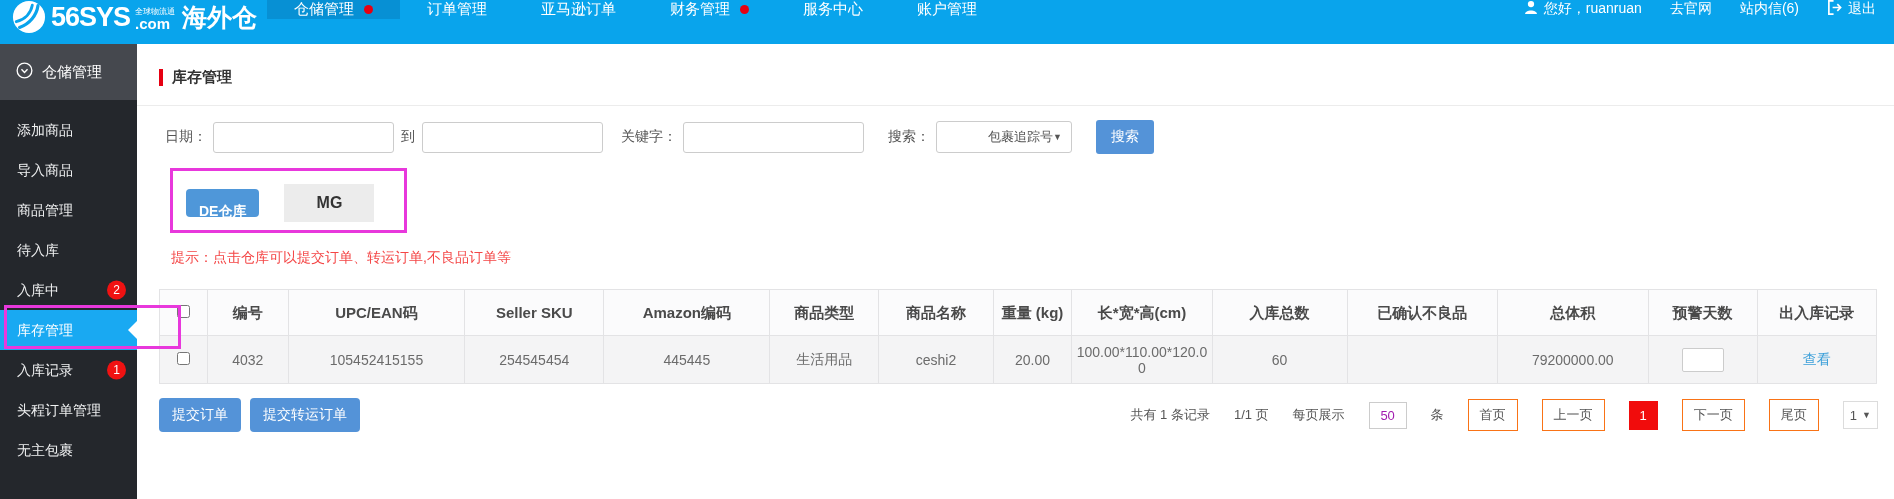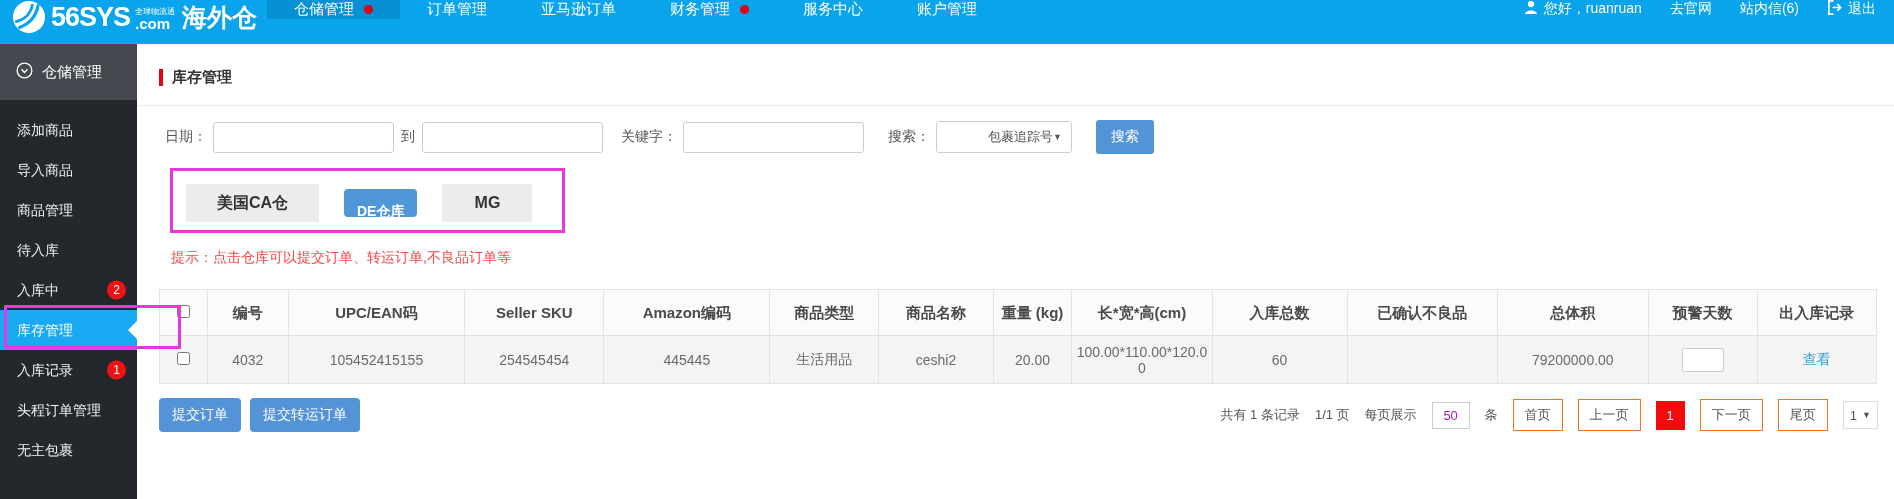--- a/index.html
+++ b/index.html
@@ -76,21 +76,21 @@
   table.grid th { height:46px; background:#fbfbfc; font-size:15px; color:#4a4a4a; font-weight:bold;
              line-height:1.3; padding:2px 4px; }
   table.grid td { height:48px; background:#f4f4f5; font-size:14px; color:#6b6b6b; padding:2px 4px; }
   .view-link { color:#3b9fd9; text-decoration:none; cursor:pointer; }
   .warn-input { width:42px; height:24px; border:1px solid #ccc; border-radius:2px; background:#fff; }
 
   .footer-row { display:flex; align-items:center; margin:14px 16px 0 22px; }
   .actions { display:flex; gap:9px; }
   .action-btn { background:#5493d8; color:#fff; border:none; border-radius:4px; font-size:14px;
                 padding:8px 13px; cursor:pointer; }
-  .pagination { margin-left:auto; display:flex; align-items:center; gap:15px; font-size:13px; color:#555; }
+  .pagination { margin-left:auto; display:flex; align-items:center; gap:24px; font-size:13px; color:#555; }
   .pg-txt { white-space:nowrap; }
   .pp-input { width:38px; height:27px; border:1px solid #ccc; text-align:center; font-size:13px; color:#a21caf; }
   .pg-btn { border:1px solid #f97316; background:#fff; color:#555; font-size:13px; padding:6px 11px;
             cursor:pointer; white-space:nowrap; }
   .pg-current { background:#f10c0c; color:#fff; border:1px solid #f10c0c; font-size:13px; padding:6px 10px; }
   .pg-select { display:flex; align-items:center; gap:5px; border:1px solid #dcdcdc; background:#fff;
                height:28px; padding:0 6px; font-size:13px; color:#555; cursor:pointer; }
 </style>
 </head>
 <body>
@@ -222,21 +222,20 @@
       <span class="lbl ml24">搜索：</span>
       <div class="fake-select">
         <span>包裹追踪号</span>
         <span class="caret">▼</span>
       </div>
       <button class="btn-blue">搜索</button>
     </div>
 
     <div>
       <div class="wh-annotation">
-        <div class="wh-gray w133">美国CA仓</div>
         <div class="wh-blue">DE仓库</div>
         <div class="wh-gray w90">MG</div>
       </div>
     </div>
 
     <div class="hint">提示：点击仓库可以提交订单、转运订单,不良品订单等</div>
 
     <table class="grid">
       <colgroup>
         <col style="width:46px">

